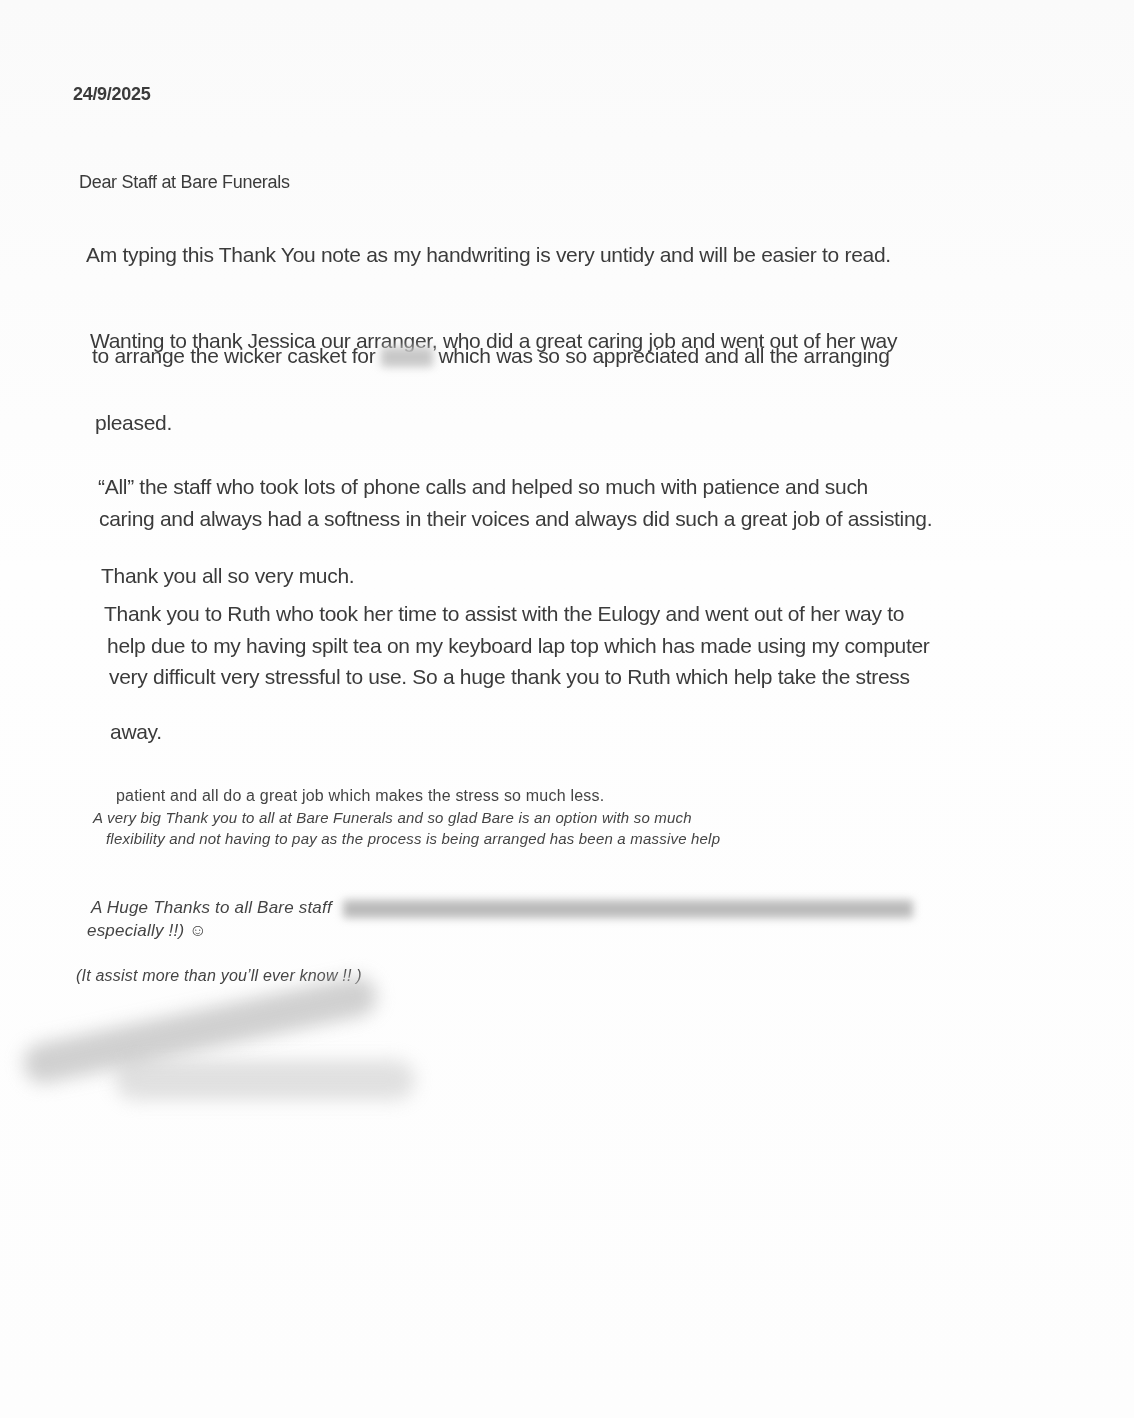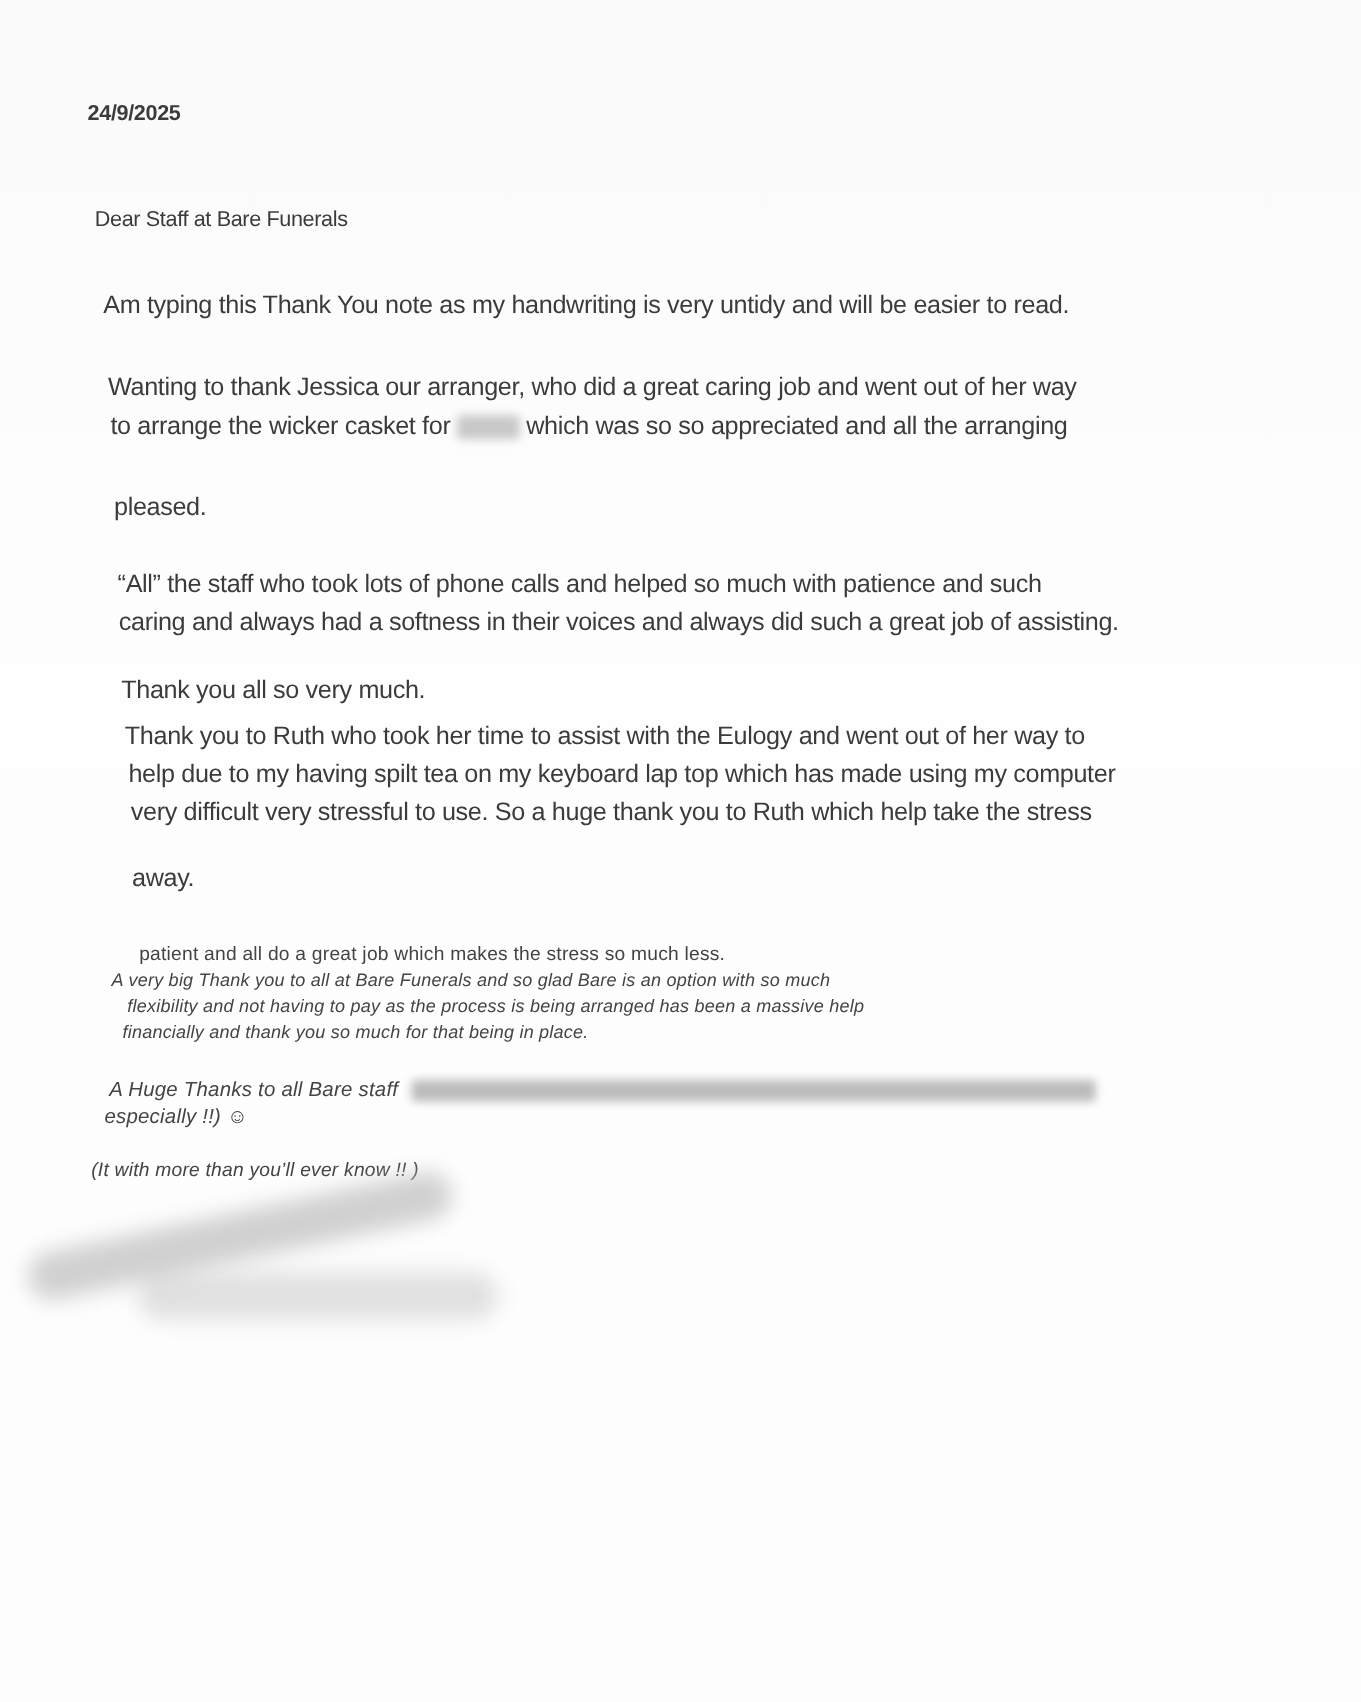--- a/index.html
+++ b/index.html
@@ -35,45 +35,44 @@
 <body>
 
 <div class="page">
 
   <div class="line" style="left:73px;top:84px;font-size:18px;font-weight:bold;">24/9/2025</div>
 
   <div class="line" style="left:79px;top:172px;font-size:18px;">Dear Staff at Bare Funerals</div>
 
   <div class="line" style="left:86px;top:243px;">Am typing this Thank You note as my handwriting is very untidy and will be easier to read.</div>
 
-  <div class="line" style="left:90px;top:311px;">Wanting to thank Jessica our arranger, who did a great caring job and went out of her way</div>
+  <div class="line" style="left:90px;top:329px;">Wanting to thank Jessica our arranger, who did a great caring job and went out of her way</div>
   <div class="line" style="left:92px;top:344px;">
     <span>to arrange the wicker casket for</span>
     <span class="redact" style="width:52px;height:20px;"></span>
     <span>which was so so appreciated and all the arranging</span>
   </div>
   <div class="line" style="left:95px;top:411px;">pleased.</div>
 
   <div class="line" style="left:98px;top:475px;">“All” the staff who took lots of phone calls and helped so much with patience and such</div>
   <div class="line" style="left:99px;top:507px;">caring and always had a softness in their voices and always did such a great job of assisting.</div>
   <div class="line" style="left:101px;top:564px;">Thank you all so very much.</div>
 
   <div class="line" style="left:104px;top:602px;">Thank you to Ruth who took her time to assist with the Eulogy and went out of her way to</div>
   <div class="line" style="left:107px;top:634px;">help due to my having spilt tea on my keyboard lap top which has made using my computer</div>
   <div class="line" style="left:109px;top:665px;">very difficult very stressful to use.  So a huge thank you to Ruth which help take the stress</div>
   <div class="line" style="left:110px;top:700px;margin-top:20px;">away.</div>
 
   <div class="line small" style="left:116px;top:787px;"><span>patient and all do a great job which makes the stress so much less.</span></div>
   <div class="line small italic" style="left:93px;top:809px;font-size:15px;">A very big Thank you to all at Bare Funerals and so glad Bare is an option with so much</div>
   <div class="line small italic" style="left:106px;top:830px;font-size:15px;">flexibility and not having to pay as the process is being arranged has been a massive help</div>
-  <div class="line small italic" style="left:102px;top:852px;font-size:15px;">financially and thank you so much for that being in place.</div>
 
   <div class="line small italic" style="left:91px;top:898px;font-size:17px;">
     <span>A Huge Thanks to all Bare staff</span>
     <span class="redact" style="width:570px;height:18px;margin-left:6px;background:#bbb;"></span>
   </div>
   <div class="line small italic" style="left:87px;top:921px;font-size:17px;">especially !!) ☺</div>
-  <div class="line small italic" style="left:76px;top:967px;font-size:16px;">(It with more than you’ll ever know !! )</div>
+  <div class="line small italic" style="left:76px;top:967px;font-size:16px;">(It assist more than you’ll ever know !! )</div>
 
   <div class="blur-block" style="left:20px;top:1010px;width:360px;height:40px;transform:rotate(-12deg);"></div>
   <div class="blur-block" style="left:115px;top:1060px;width:300px;height:40px;opacity:0.45;"></div>
 
 </div>
 
 </body></html>

